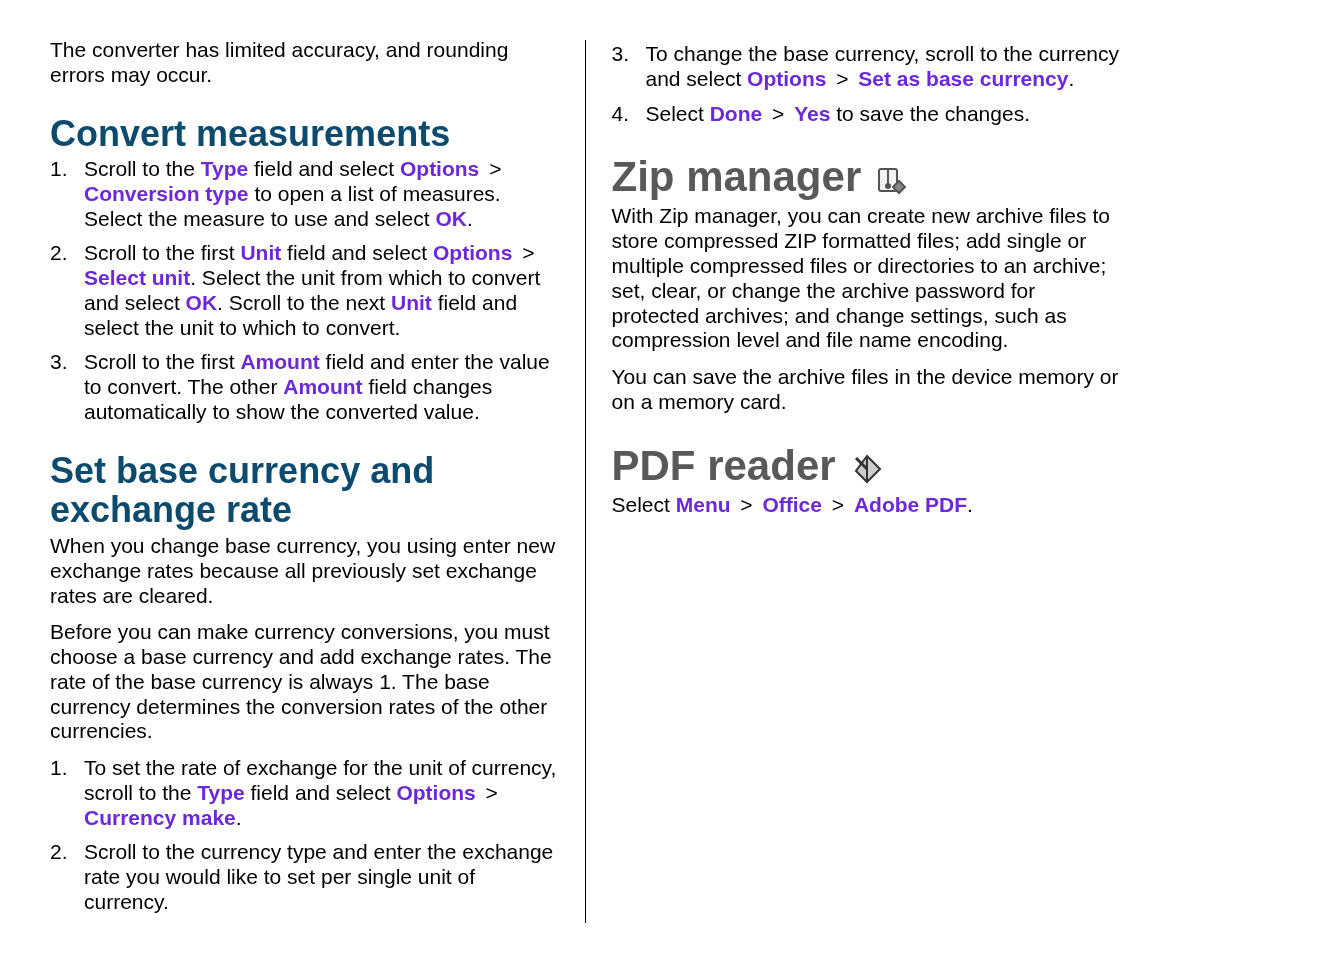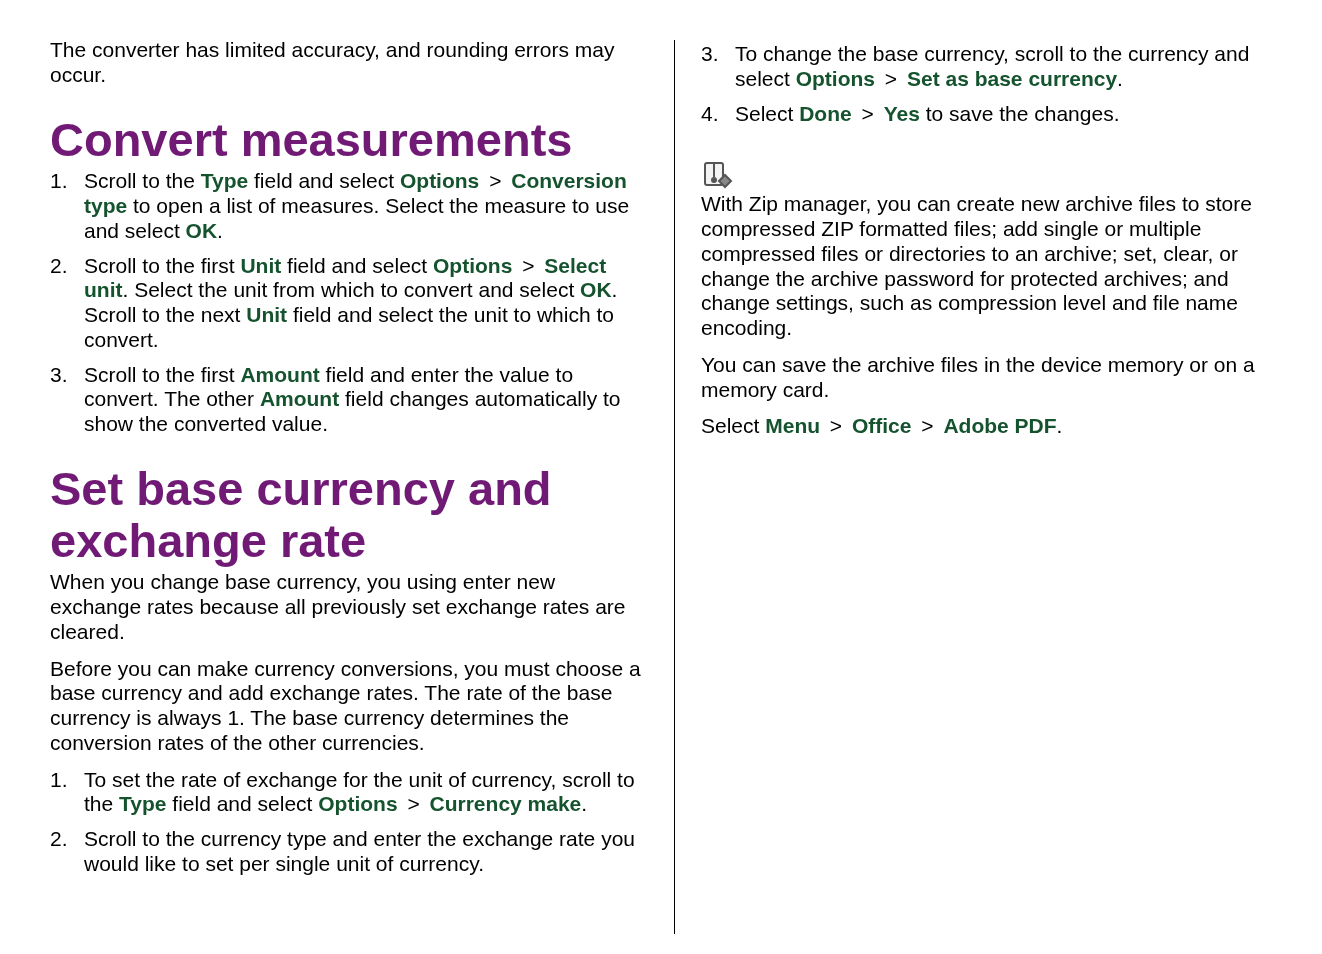--- a/index.html
+++ b/index.html
@@ -9,21 +9,21 @@
     font-family: Arial, Helvetica, sans-serif;
     color: #000;
   }
   .page {
     width: 1170px;
     height: 954px;
     box-sizing: border-box;
     padding: 38px 50px 18px 50px;
     position: relative;
     display: flex;
-    flex-direction: row;
+    flex-direction: column;
     gap: 36px;
   }
   .columns {
     flex: 1;
     display: flex;
     column-gap: 26px;
   }
   .col {
     width: 598px;
   }
@@ -32,23 +32,23 @@
     border-left: 1px solid #000;
     margin-top: 2px;
     margin-bottom: 2px;
   }
   p {
     margin: 0 0 12px 0;
     font-size: 21px;
     line-height: 1.18;
   }
   .h2 {
-    font-size: 47px;
+    font-size: 36px;
     font-weight: bold;
-    color: #701a75;
+    color: #0c4a6e;
     margin: 26px 0 4px 0;
     line-height: 1.1;
   }
   .h1 {
     font-size: 42px;
     font-weight: bold;
     color: #595959;
     margin: 28px 0 4px 0;
     line-height: 1.1;
     display: flex;
@@ -69,21 +69,21 @@
     line-height: 1.18;
     margin: 4px 0 10px 0;
   }
   ol.steps > li::before {
     content: counter(step) ".";
     position: absolute;
     left: 0;
     top: 0;
   }
   .blue {
-    color: #14532d;
+    color: #6d28d9;
     font-weight: bold;
   }
   .gt {
     color: #000;
     font-weight: normal;
     padding: 0 4px;
   }
   .footer {
     display: flex;
     justify-content: space-between;
@@ -143,35 +143,48 @@
         <li>
           <span>To change the base currency, scroll to the currency and select </span><span class="blue">Options</span><span class="gt"> &gt; </span><span class="blue">Set as base currency</span><span>.</span>
         </li>
         <li>
           <span>Select </span><span class="blue">Done</span><span class="gt"> &gt; </span><span class="blue">Yes</span><span> to save the changes.</span>
         </li>
       </ol>
 
 
       <div class="h1">
+        <span>Zip manager</span>
         <span class="icon-box">
           <svg viewBox="0 0 34 34" width="34" height="34">
             <g fill="none" stroke="#555" stroke-width="2">
               <rect x="4" y="6" width="18" height="22" rx="2" fill="#f3f3f3"></rect>
               <line x1="13" y1="7" x2="13" y2="20"></line>
               <circle cx="13" cy="23" r="2" fill="#555"></circle>
               <path d="M18 24 l6-6 l6 6 l-6 6 z" fill="#888" stroke="#555"></path>
             </g>
           </svg>
         </span>
       </div>
 
       <p>With Zip manager, you can create new archive files to store compressed ZIP formatted files; add single or multiple compressed files or directories to an archive; set, clear, or change the archive password for protected archives; and change settings, such as compression level and file name encoding.</p>
       <p>You can save the archive files in the device memory or on a memory card.</p>
 
+      <div class="h1">
+        <span>PDF reader</span>
+        <span class="icon-box">
+          <svg viewBox="0 0 34 34" width="34" height="34">
+            <g stroke="#333" stroke-width="2" fill="#eee">
+              <path d="M17 4 L30 17 L17 30 L6 19 Z" fill="#ccc"></path>
+              <path d="M17 4 L17 30"></path>
+            </g>
+            <path d="M6 6 L17 17" stroke="#333" stroke-width="3" fill="none"></path>
+          </svg>
+        </span>
+      </div>
 
       <p>
         <span>Select </span><span class="blue">Menu</span><span class="gt"> &gt; </span><span class="blue">Office</span><span class="gt"> &gt; </span><span class="blue">Adobe PDF</span><span>.</span>
       </p>
 
     </div>
   </div>
 
   <div class="footer">
     <span>© 2010 Nokia. All rights reserved.</span>

